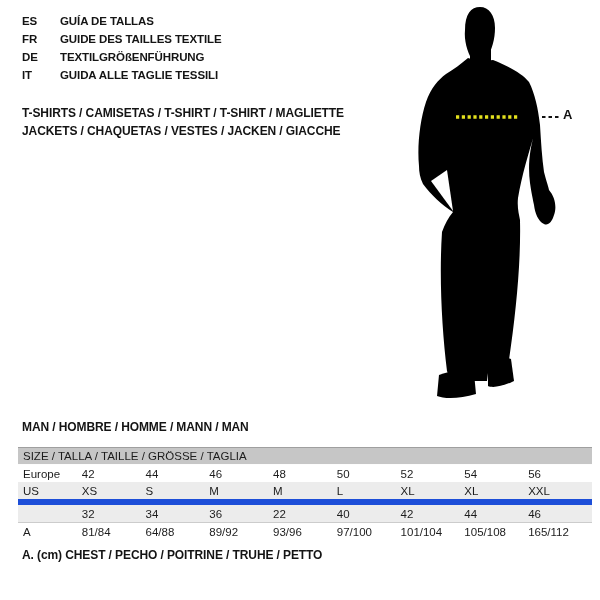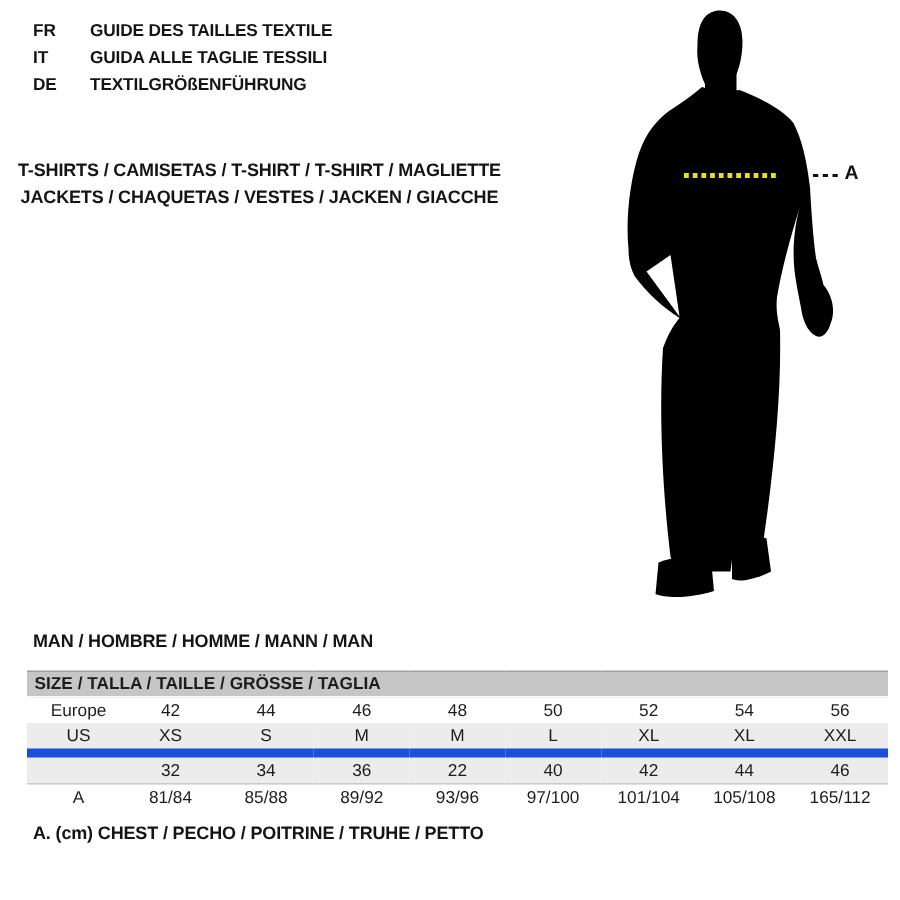--- a/index.html
+++ b/index.html
@@ -5,55 +5,59 @@
   html,body{margin:0;padding:0;background:#fff;}
   .page{
     position:relative;width:600px;height:600px;background:#ffffff;
     font-family:"Liberation Sans","DejaVu Sans",sans-serif;color:#141414;overflow:hidden;
   }
   
   .lang-block{position:absolute;left:22px;top:12px;}
   .lang-row{display:flex;height:18px;line-height:18px;font-size:11.5px;font-weight:700;letter-spacing:-0.1px;}
   .lang-code{width:38px;flex:0 0 38px;}
   
-  .category-block{position:absolute;left:12px;top:104px;text-align:center;}
+  .category-block{position:absolute;left:22px;top:104px;}
   .category-line{height:18px;line-height:18px;font-size:12px;font-weight:700;letter-spacing:-0.1px;}
   
   .figure-wrap{position:absolute;left:390px;top:0;width:210px;height:410px;}
   .measure-label{position:absolute;left:563px;top:107px;font-size:13px;font-weight:600;color:#111;}
   
   .section-title{position:absolute;left:22px;top:420px;font-size:12px;font-weight:700;letter-spacing:-0.1px;}
   
   .size-table{position:absolute;left:18px;top:447px;width:574px;border-collapse:collapse;table-layout:fixed;font-size:11.5px;color:#1c1c1c;}
-  .size-table td{padding:0;height:17px;vertical-align:middle;text-align:center;white-space:nowrap;}
-  .size-table td.lbl{text-align:center;padding-left:5px;width:58px;}
-  .size-table tr.thead td{background:var(--header-bg,#c6c6c6);text-align:left;padding-left:5px;height:16px;border-top:1px solid #9f9f9f;border-bottom:1px solid #fdfdfd;font-weight:bold;}
+  .size-table td{padding:0;height:17px;vertical-align:middle;text-align:left;white-space:nowrap;}
+  .size-table td.lbl{text-align:left;padding-left:5px;width:58px;}
+  .size-table tr.thead td{background:var(--header-bg,#c6c6c6);text-align:left;padding-left:5px;height:16px;border-top:1px solid #9f9f9f;border-bottom:1px solid #fdfdfd;}
   .size-table tr.gray td{background:var(--stripe-bg,#ececec);}
   .size-table tr.gray.first td{border-bottom:6px solid #1d4ed8;}
   .size-table tr.last td{border-top:1px solid #cccccc;}
   
   .footnote{position:absolute;left:22px;top:548px;font-size:12px;font-weight:700;letter-spacing:-0.1px;}
 </style>
 </head>
 <body>
 
 <div class="page">
 
   <div class="lang-block" id="lang-block">
       <div class="lang-row">
+        <span class="lang-code">ES</span>
+        <span class="lang-label">GUÍA DE TALLAS</span>
+      </div>
+      <div class="lang-row">
         <span class="lang-code">FR</span>
         <span class="lang-label">GUIDE DES TAILLES TEXTILE</span>
       </div>
       <div class="lang-row">
+        <span class="lang-code">DE</span>
+        <span class="lang-label">TEXTILGRÖßENFÜHRUNG</span>
+      </div>
+      <div class="lang-row">
         <span class="lang-code">IT</span>
         <span class="lang-label">GUIDA ALLE TAGLIE TESSILI</span>
-      </div>
-      <div class="lang-row">
-        <span class="lang-code">DE</span>
-        <span class="lang-label">TEXTILGRÖßENFÜHRUNG</span>
       </div>
     </div>
 
   <div class="category-block" id="category-block">
       <div class="category-line">T-SHIRTS / CAMISETAS / T-SHIRT / T-SHIRT / MAGLIETTE</div>
       <div class="category-line">JACKETS / CHAQUETAS / VESTES / JACKEN / GIACCHE</div>
     </div>
 
   <div class="figure-wrap">
     <svg width="210" height="410" viewBox="0 0 210 410">
@@ -133,21 +137,21 @@
           <td>36</td>
           <td>22</td>
           <td>40</td>
           <td>42</td>
           <td>44</td>
           <td>46</td>
         </tr>
         <tr class="last">
           <td class="lbl">A</td>
           <td>81/84</td>
-          <td>85/88</td>
+          <td>64/88</td>
           <td>89/92</td>
           <td>93/96</td>
           <td>97/100</td>
           <td>101/104</td>
           <td>105/108</td>
           <td>165/112</td>
         </tr>
       </tbody>
   </table>
 

